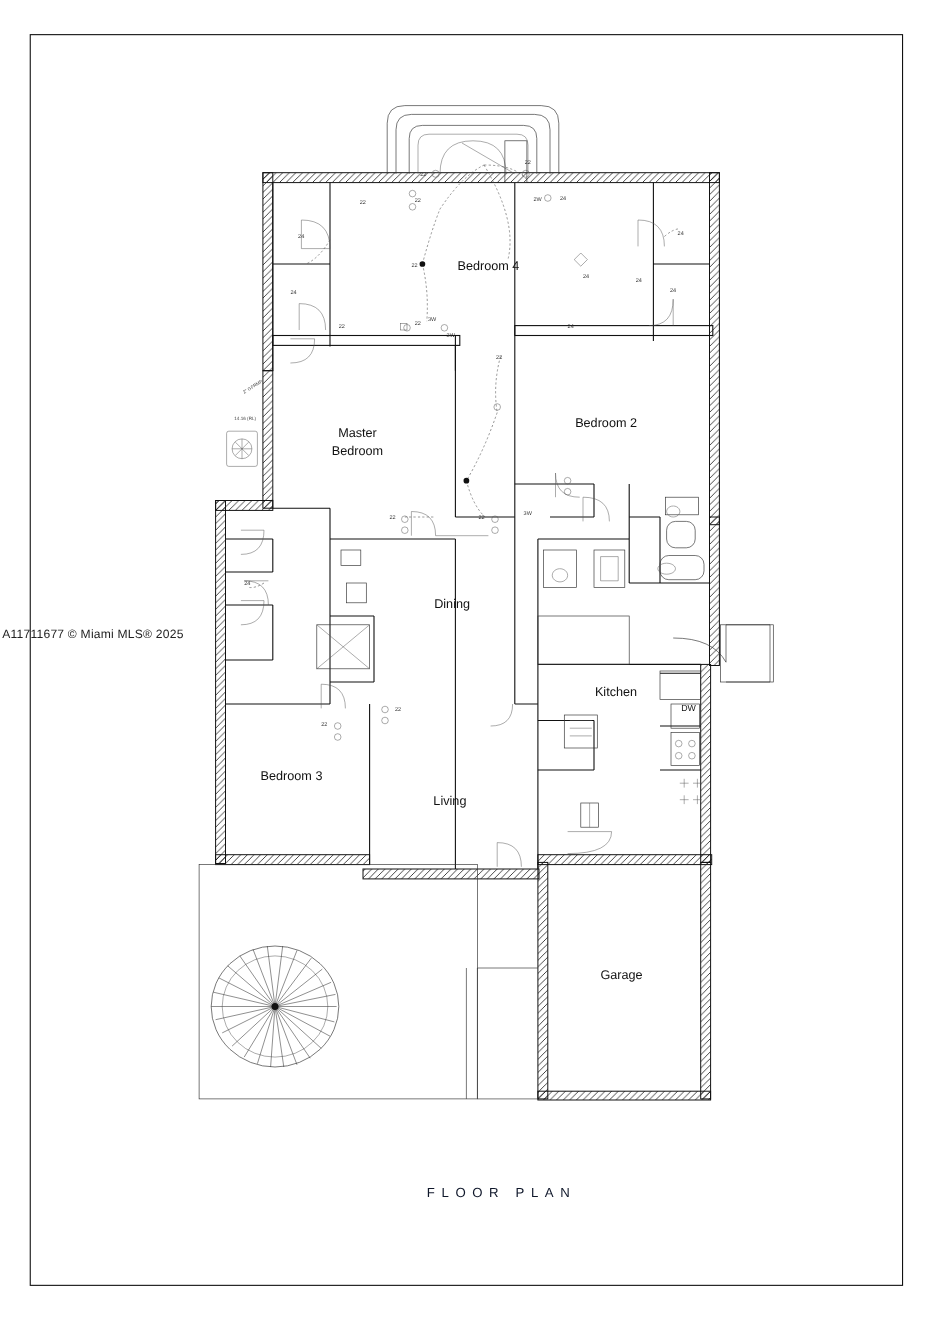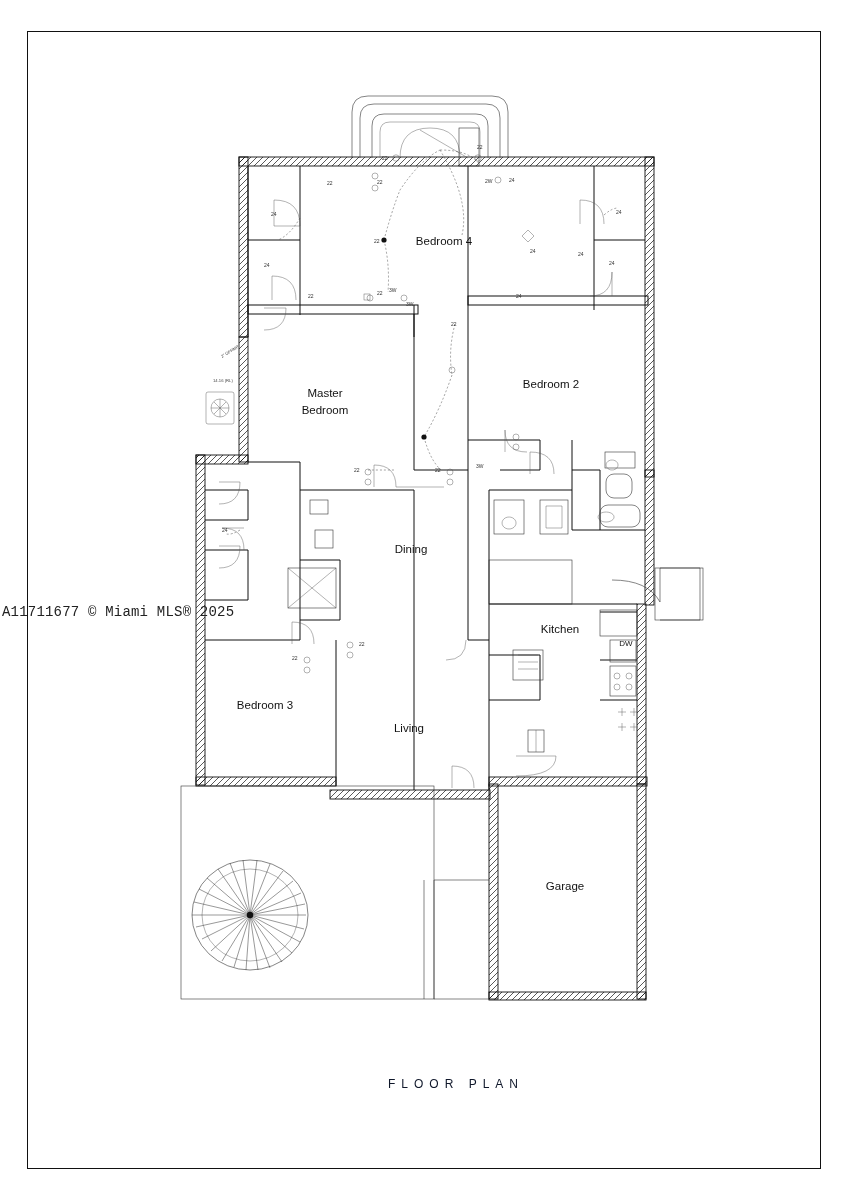--- a/index.html
+++ b/index.html
@@ -26,26 +26,26 @@
     left: 27px;
     top: 31px;
     width: 794px;
     height: 1138px;
     border: 1px solid #111111;
     box-sizing: border-box;
   }
   .watermark {
     position: absolute;
     left: 2px;
-    top: 604px;
-    font-size: 14px;
+    top: 571px;
+    font-size: 11px;
     color: #222222;
     letter-spacing: 0.2px;
     white-space: nowrap;
-    font-family: Liberation Mono, monospace;
+    font-family: Liberation Sans, sans-serif;
   }
   .plan-title {
     position: absolute;
     left: 0;
     top: 1077px;
     width: 848px;
     text-align: center;
     font-size: 12px;
     letter-spacing: 6px;
     color: #0f172a;

